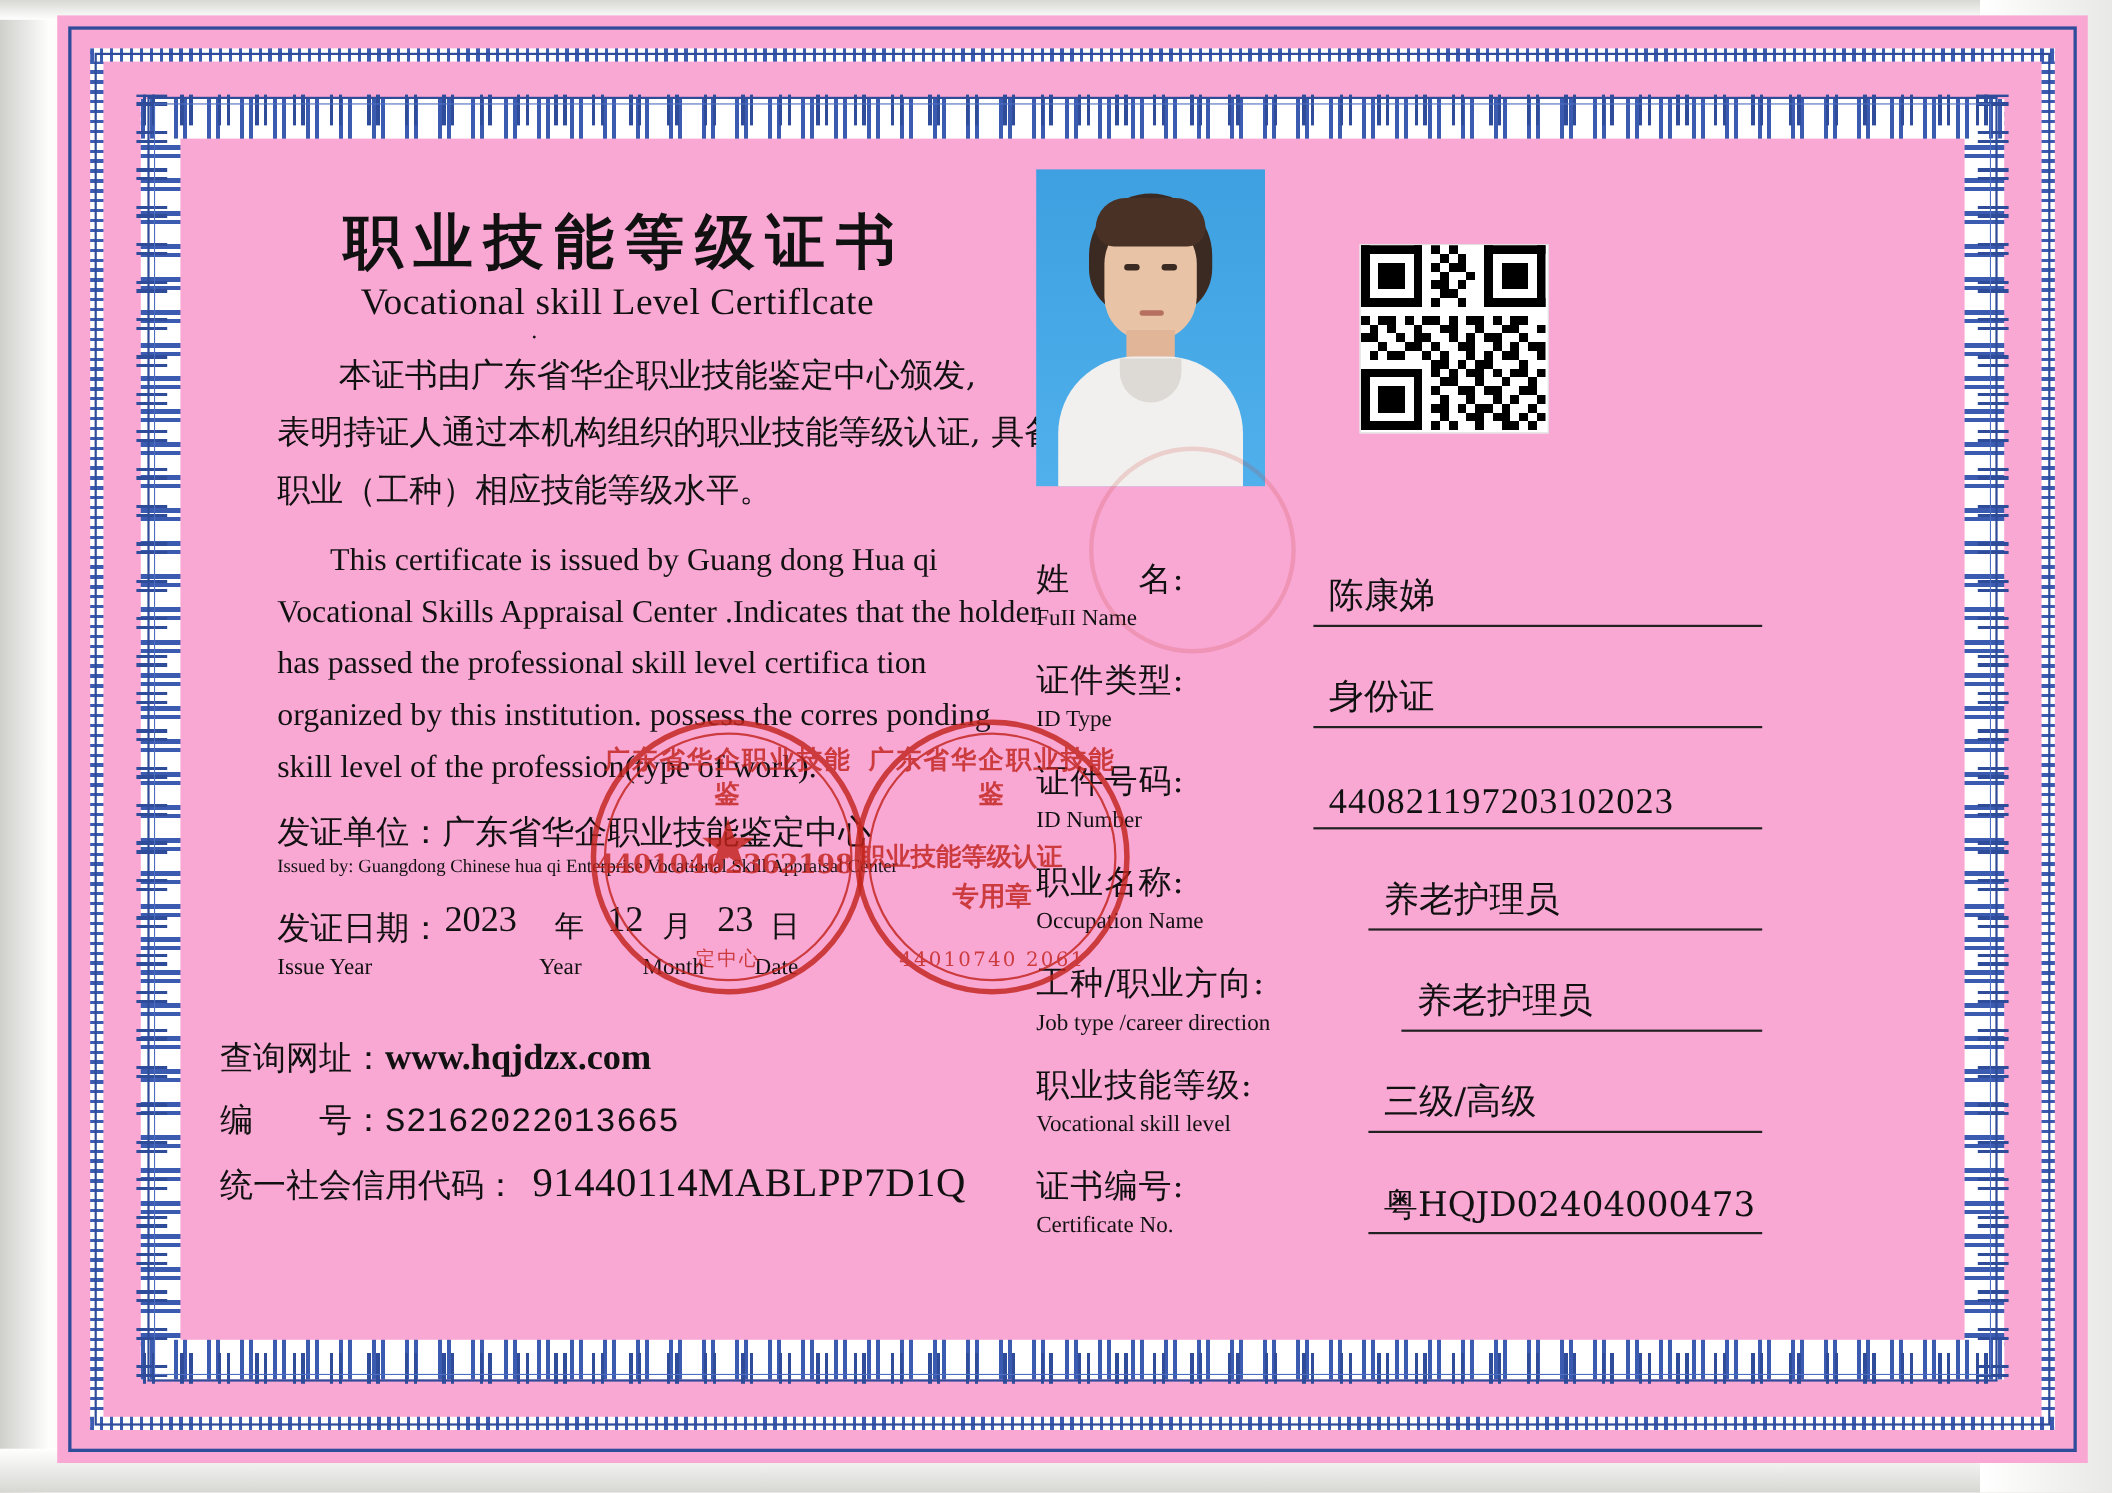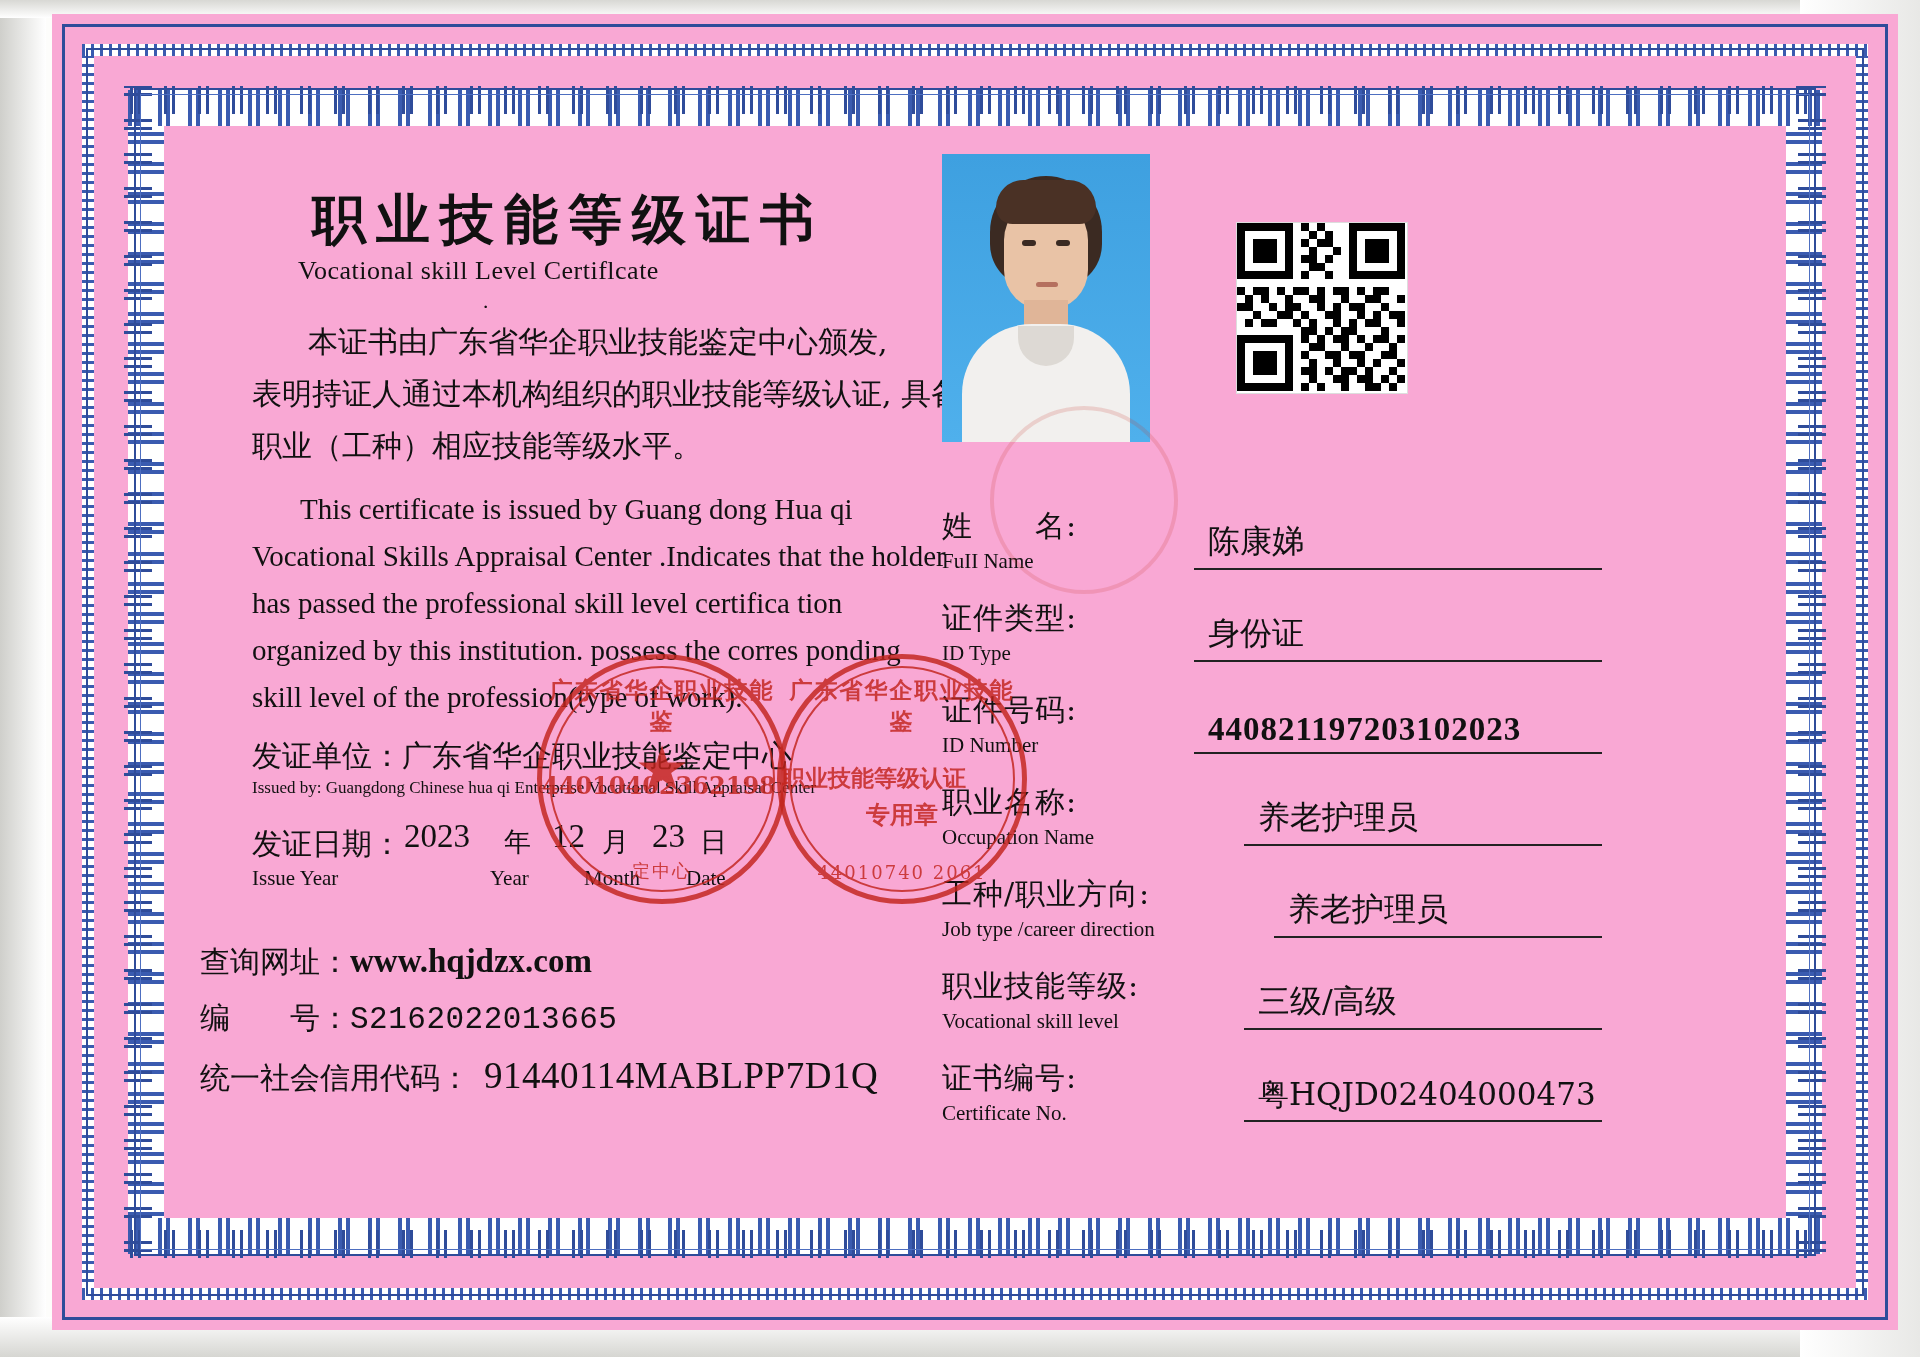--- a/index.html
+++ b/index.html
@@ -124,22 +124,22 @@
     left: 160px; top: 78px;
     font-family: "DejaVu Serif", serif;
     font-weight: bold;
     font-size: 54px;
     letter-spacing: 10px;
     color: #111111;
     white-space: nowrap;
   }
   .title-en {
     position: absolute;
-    left: 146px; top: 150px;
-    font-size: 26px;
+    left: 176px; top: 150px;
+    font-size: 34px;
     color: #111111;
     letter-spacing: 0.5px;
     white-space: nowrap;
   }
   .title-dot {
     position: absolute;
     left: 330px; top: 188px;
     font-size: 22px;
     color: #111;
   }
@@ -291,21 +291,21 @@
     border-bottom: 2px solid #222;
     height: 56px;
   }
   .f-value {
     position: absolute; left: 14px; bottom: 4px;
     font-family: "DejaVu Serif", serif;
     font-size: 32px; color: #111; white-space: nowrap;
   }
   .f-value.num {
     font-family: "Liberation Serif", serif;
-    font-size: 33px; letter-spacing: 1px; font-weight: bold;
+    font-size: 33px; letter-spacing: 1px;
   }
   .f-value.mixed { font-size: 31px; }
   
   .field.wide .f-labels { width: 300px; }
   .field.wide .f-value-wrap { left: 302px; }
   .field.xwide .f-labels { width: 330px; }
   .field.xwide .f-value-wrap { left: 332px; }
 
   
   .stamp {

